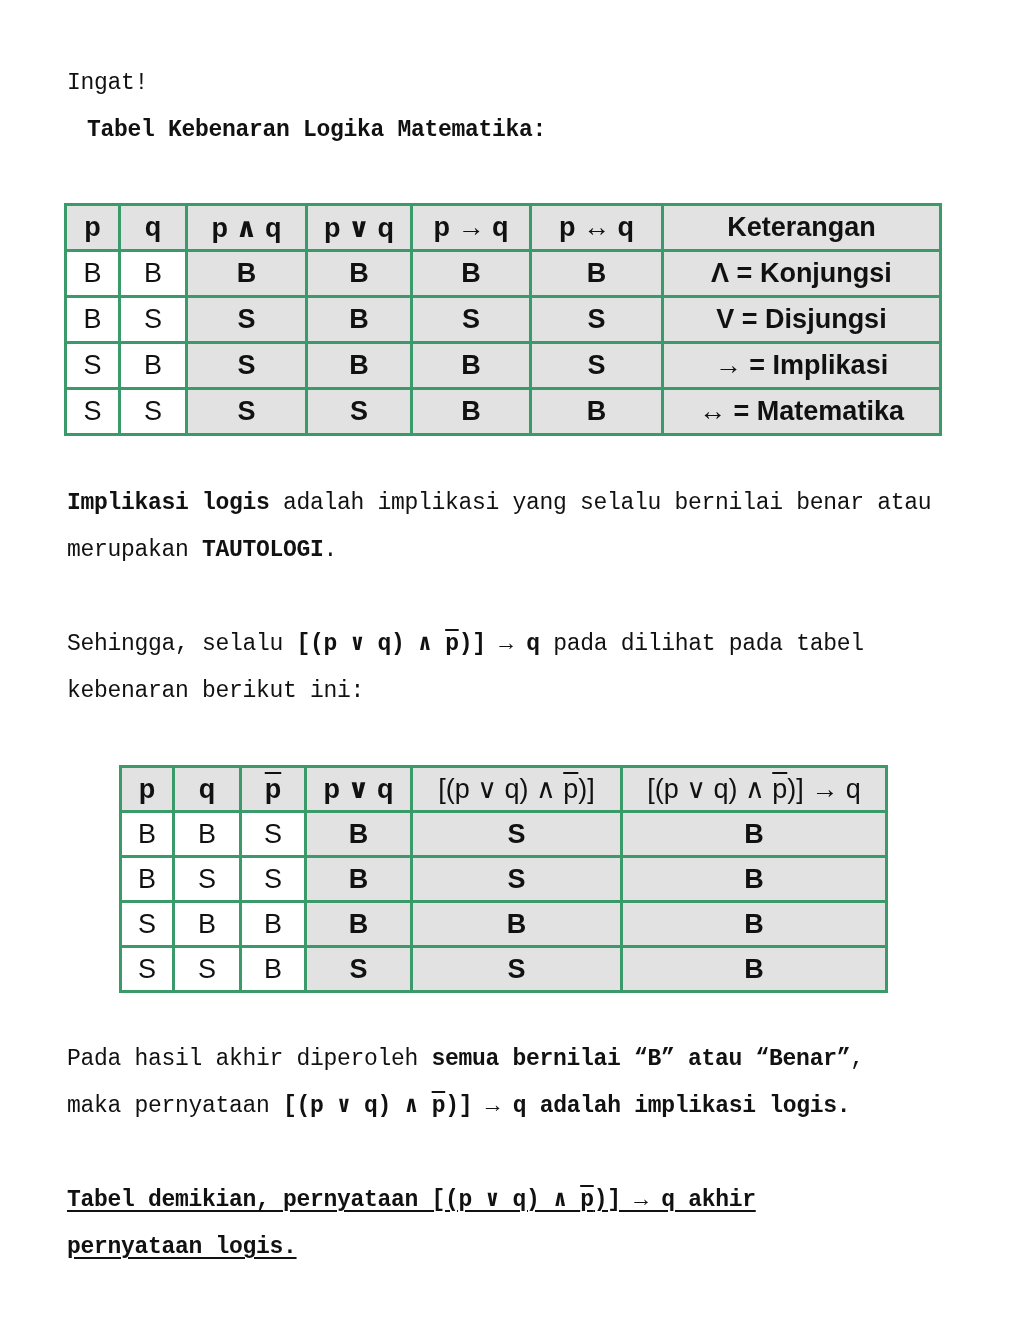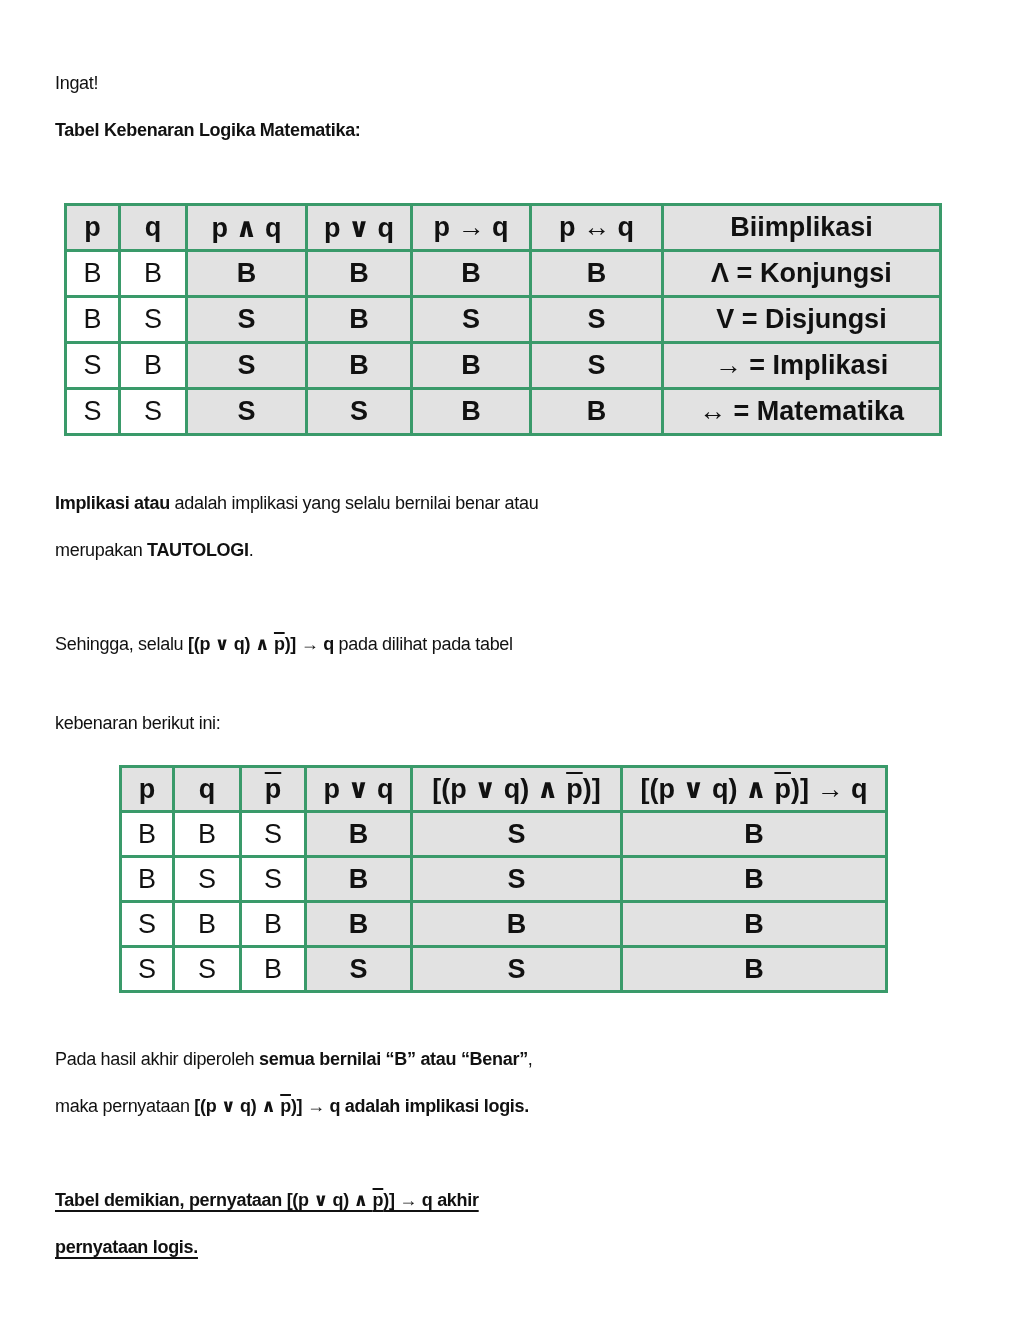--- a/index.html
+++ b/index.html
@@ -1,68 +1,68 @@
 <!DOCTYPE html>
 <html><head>
 <meta charset="utf-8">
 <style>
   html, body { margin: 0; padding: 0; background: #ffffff; }
   body {
     width: 1024px; height: 1330px; position: relative; overflow: hidden;
     font-family: "Liberation Sans", "DejaVu Sans", sans-serif;
     color: #111;
   }
-  .txt { position: absolute; left: 55px; font-size: 18px; line-height: 47px; white-space: nowrap; letter-spacing: -0.3px; }
+  .txt { position: absolute; left: 67px; font-size: 23px; line-height: 47px; white-space: nowrap; letter-spacing: -0.3px; font-family: Liberation Mono, monospace; }
   .b { font-weight: bold; }
   .u { text-decoration: underline; text-decoration-thickness: 2px; text-underline-offset: 4px; }
   .bar { text-decoration: overline; text-decoration-thickness: 2px; }
 
   table.tt {
     position: absolute; border-collapse: collapse;
     font-size: 27px; table-layout: fixed;
   }
   table.tt td {
     border: 3px solid #3a9a6a; text-align: center; padding: 0;
     background: #e2e2e2; color: #111;
   }
   table.tt tr.head td { font-weight: bold; }
   table.tt td.w { background: #ffffff; font-weight: normal; }
   table.tt td.bd { font-weight: bold; }
-  table.tt tr.head td.med { font-weight: bold; }
+  table.tt tr.head td.med { font-weight: normal; }
 
   #t1 { left: 64px; top: 203px; width: 875px; }
   #t1 tr { height: 46px; }
   #t2 { left: 119px; top: 765px; width: 766px; }
   #t2 tr { height: 45px; }
 </style>
 </head>
 <body>
 
 <div class="txt" style="top:60px;">Ingat!</div>
-<div class="txt b" style="top:107px;">Tabel Kebenaran Logika Matematika:</div>
+<div class="txt b" style="top:107px;margin-left:20px;">Tabel Kebenaran Logika Matematika:</div>
 
 <table id="t1" class="tt">
   <colgroup>
     <col style="width:54px">
       <col style="width:67px">
       <col style="width:120px">
       <col style="width:105px">
       <col style="width:119px">
       <col style="width:132px">
       <col style="width:278px">
   </colgroup>
   <tbody>
       <tr class="head">
     <td>p</td>
     <td>q</td>
     <td>p ∧ q</td>
     <td>p ∨ q</td>
     <td>p → q</td>
     <td>p ↔ q</td>
-    <td>Biimplikasi</td>
+    <td>Keterangan</td>
   </tr>
   <tr>
     <td class="w">B</td>
     <td class="w">B</td>
     <td class="bd">B</td>
     <td class="bd">B</td>
     <td class="bd">B</td>
     <td class="bd">B</td>
     <td class="bd">Λ = Konjungsi</td>
   </tr>
@@ -89,25 +89,25 @@
     <td class="w">S</td>
     <td class="bd">S</td>
     <td class="bd">S</td>
     <td class="bd">B</td>
     <td class="bd">B</td>
     <td class="bd">↔ = Matematika</td>
   </tr>
 </tbody>
   </table>
 
-<div class="txt" style="top:480px;"><span class="b">Implikasi atau</span><span> adalah implikasi yang selalu bernilai benar atau</span></div>
+<div class="txt" style="top:480px;"><span class="b">Implikasi logis</span><span> adalah implikasi yang selalu bernilai benar atau</span></div>
 <div class="txt" style="top:527px;"><span>merupakan </span><span class="b">TAUTOLOGI</span><span>.</span></div>
 
 <div class="txt" style="top:621px;"><span>Sehingga, selalu </span><span class="b"><span>[(p ∨ q) ∧ </span><span class="bar">p</span><span>)] → q</span></span><span> pada dilihat pada tabel</span></div>
-<div class="txt" style="top:668px;margin-top:32px;">kebenaran berikut ini:</div>
+<div class="txt" style="top:668px;">kebenaran berikut ini:</div>
 
 <table id="t2" class="tt">
   <colgroup>
     <col style="width:53px">
       <col style="width:67px">
       <col style="width:65px">
       <col style="width:106px">
       <col style="width:210px">
       <col style="width:265px">
   </colgroup>

